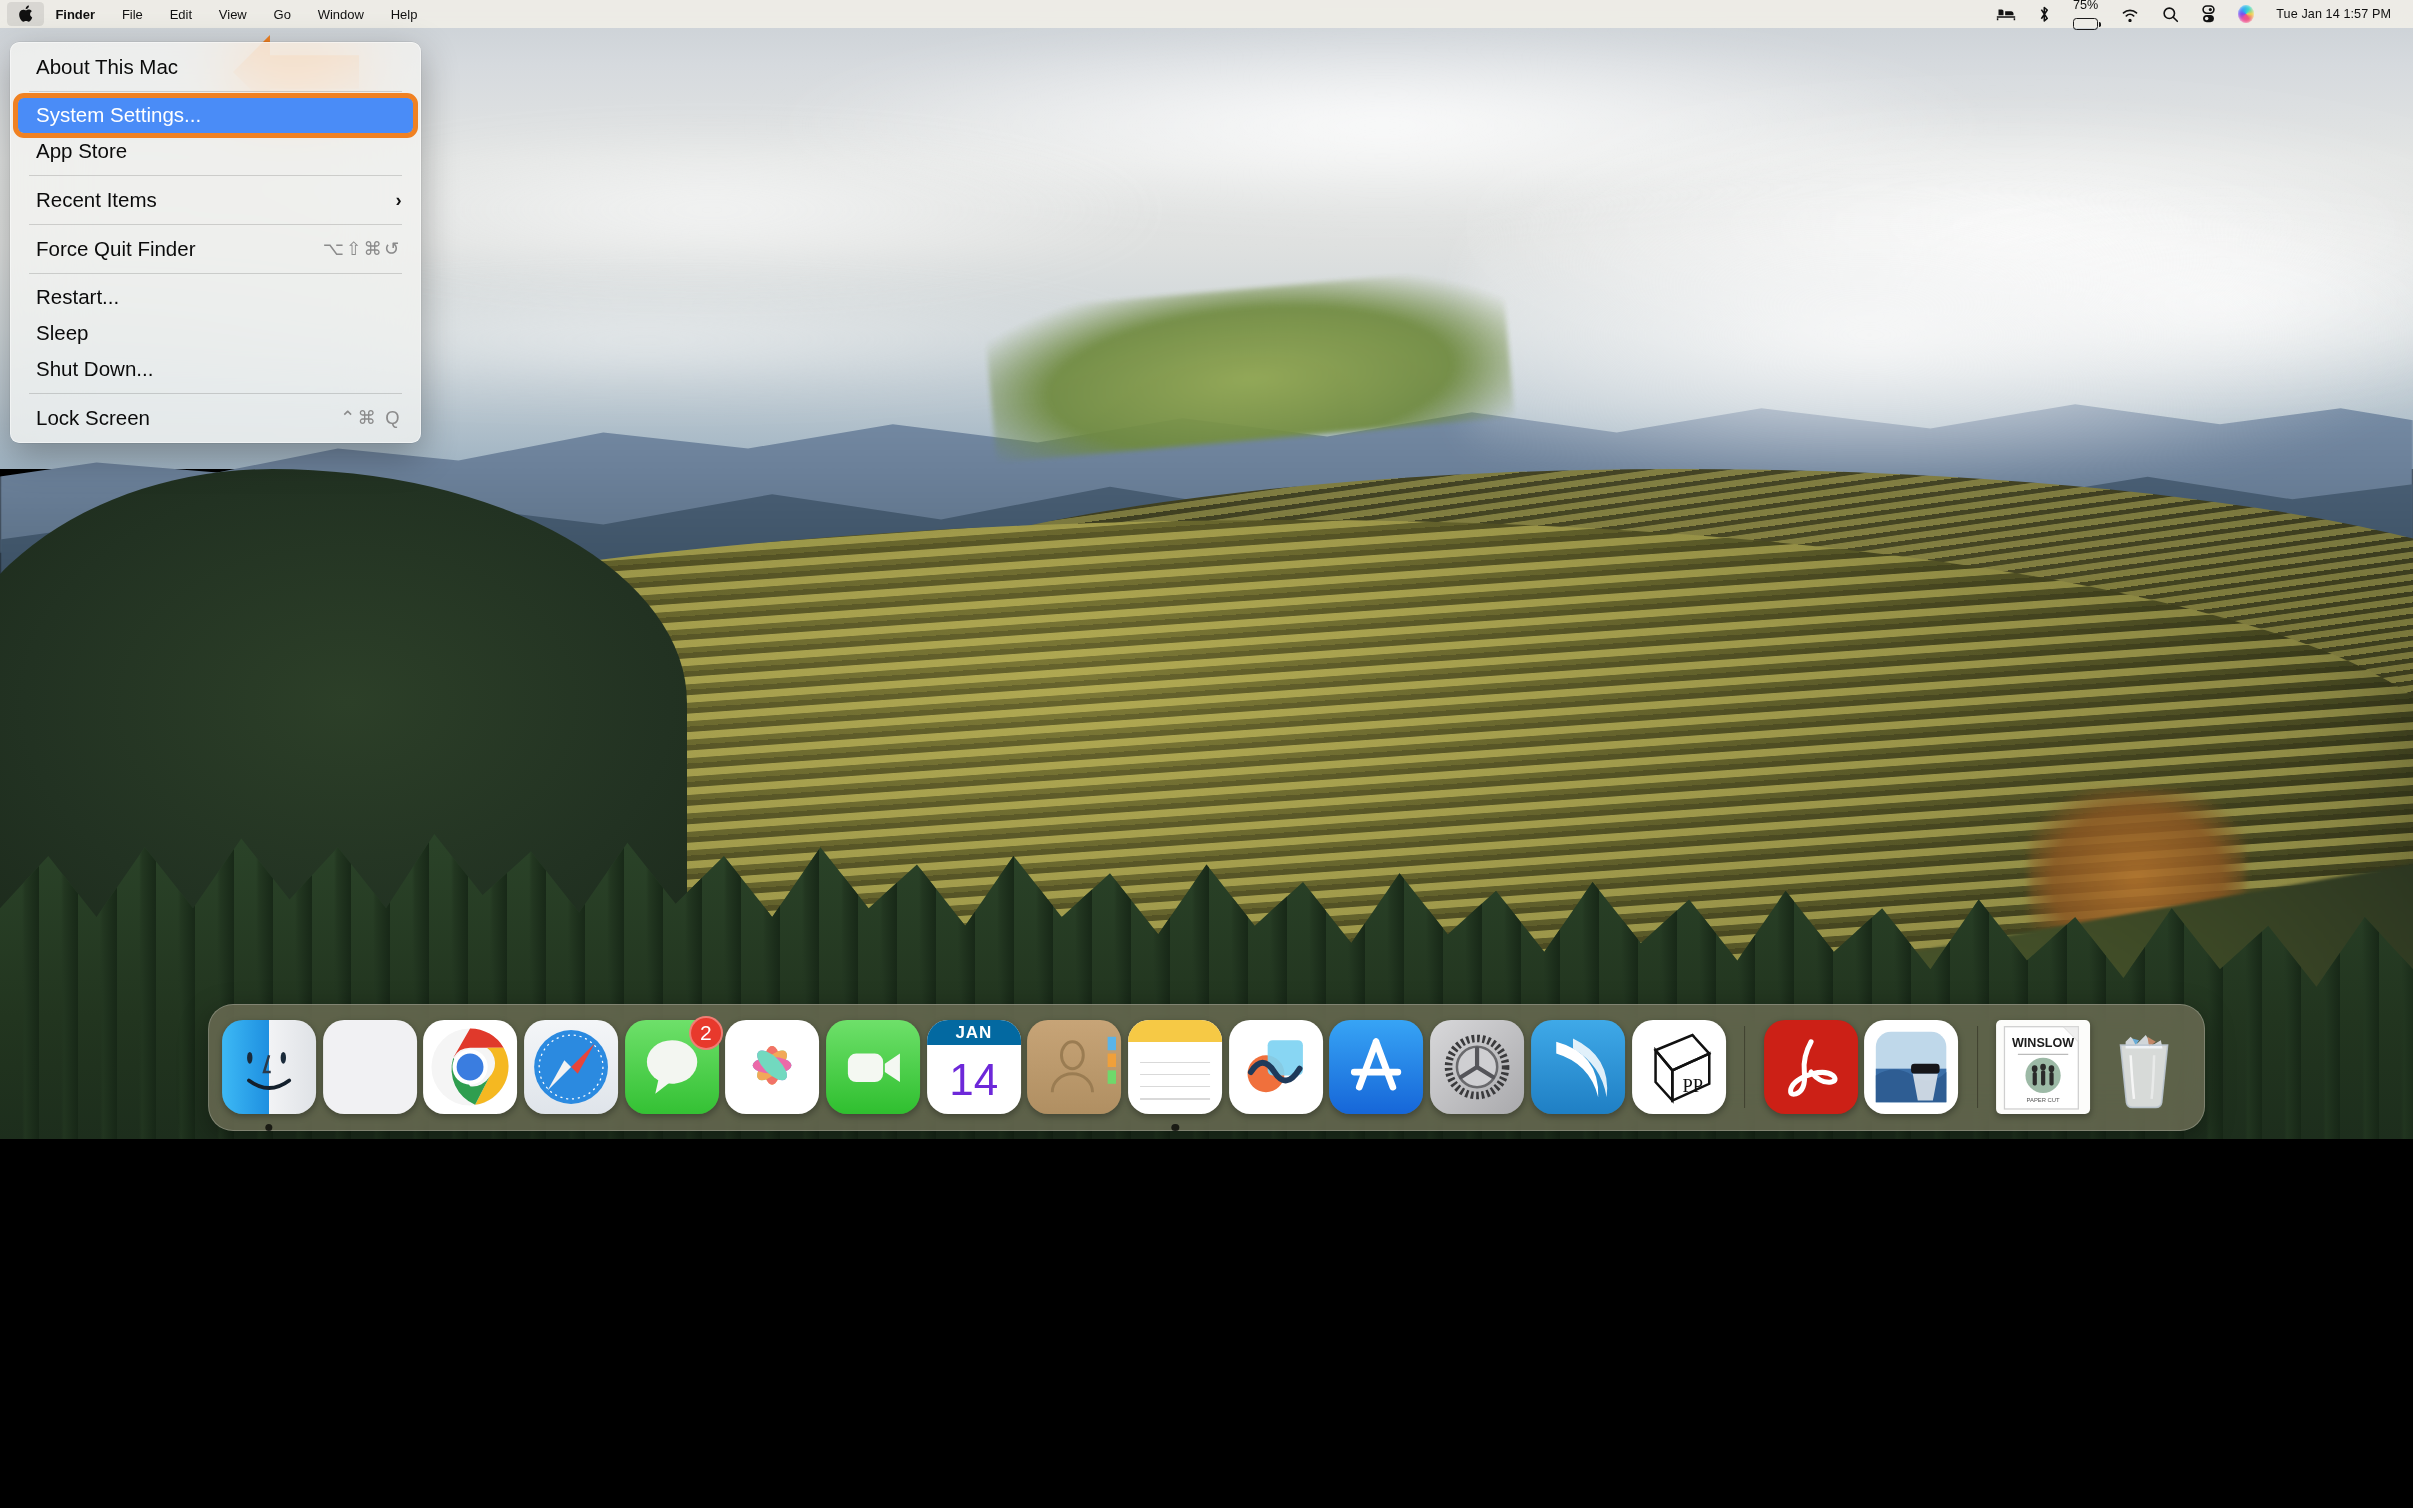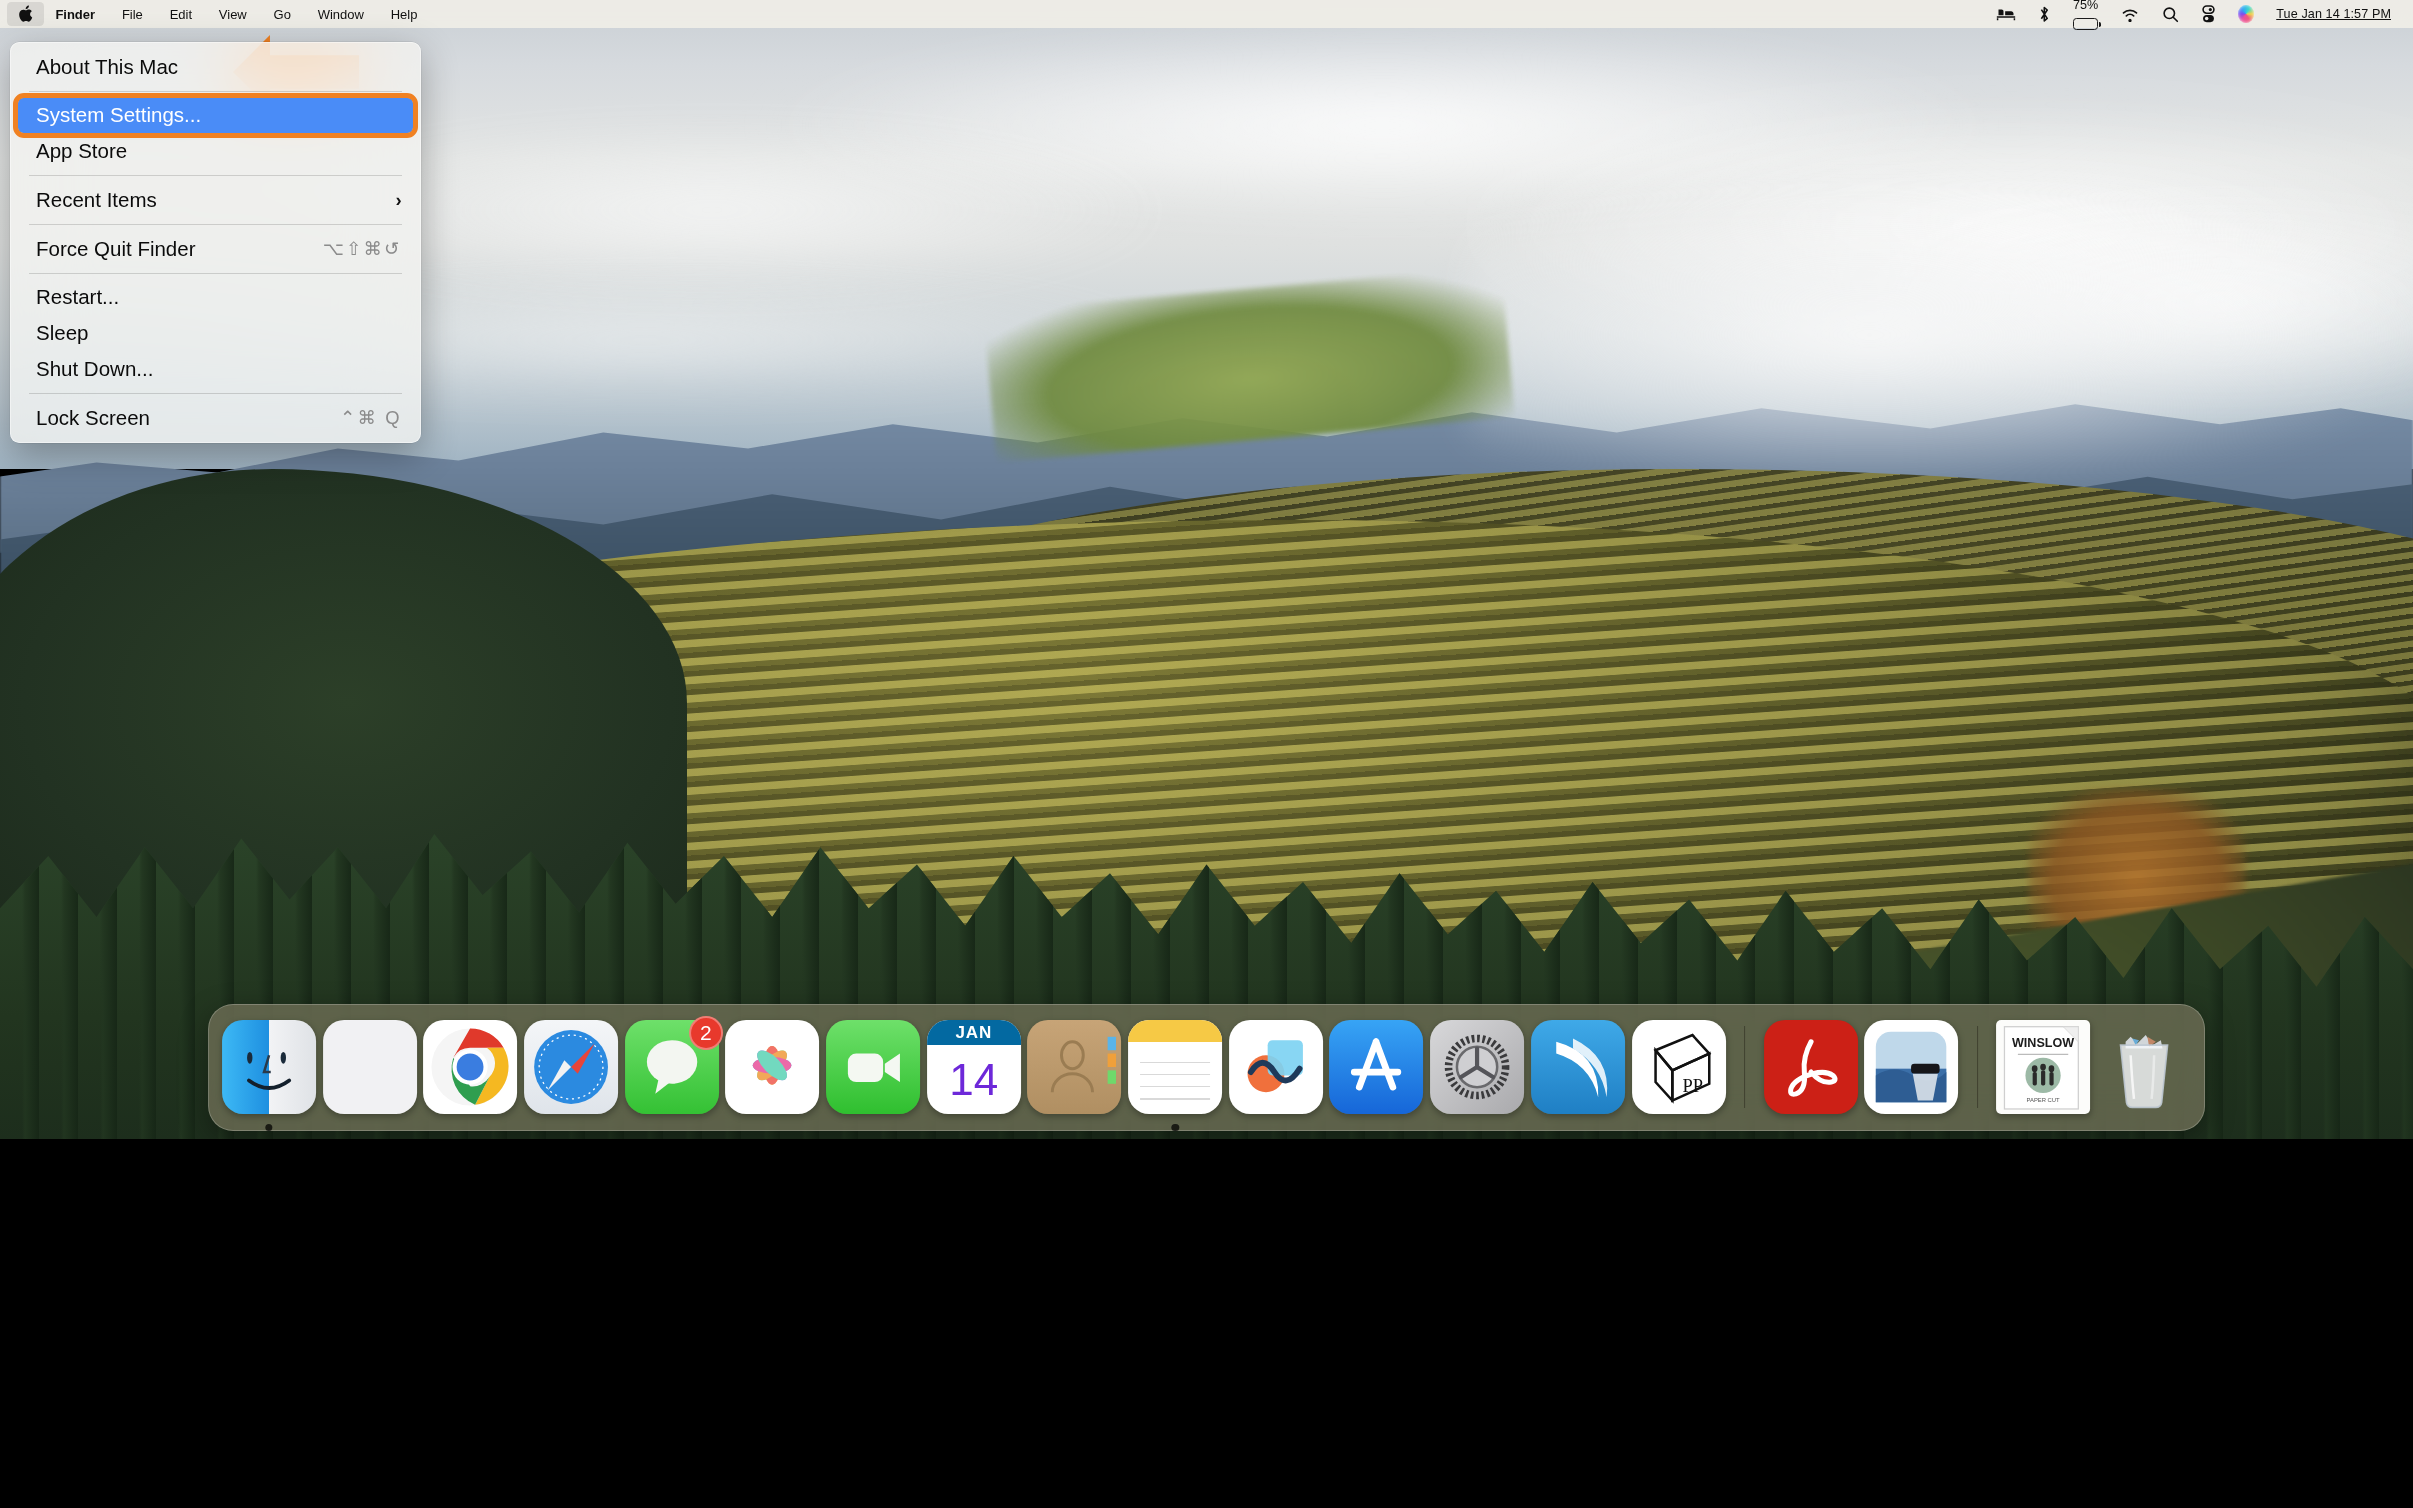--- a/index.html
+++ b/index.html
@@ -155,21 +155,21 @@
   .batt-fill { height:100%; width:75%; background:#1a1a1a; border-radius:1.3px; }
   .batt-shell:after {
     content:""; position:absolute; right:-3.8px; top:3.4px;
     width:2.2px; height:5px; background:#1a1a1a; border-radius:0 1.7px 1.7px 0;
   }
   .siri {
     width:16px; height:18.4px; border-radius:50%;
     background:conic-gradient(from 210deg,#e94f9a,#7b4df0,#2fa8f5,#3ad6c8,#f0d24a,#ee5a7d,#e94f9a);
     box-shadow:inset 0 0 3.4px rgba(255,255,255,.85);
   }
-  .clock { letter-spacing:0.1px;text-decoration:underline; }
+  .clock { letter-spacing:0.1px; }
 
   
   .apmenu {
     position:absolute; left:10px; top:42px; width:411px;
     background:rgba(243,242,240,.80);
     -webkit-backdrop-filter:blur(37px) saturate(180%);
     backdrop-filter:blur(37px) saturate(180%);
     border-radius:9.2px;
     border:0.4px solid rgba(255,255,255,.45);
     box-shadow:0 11.7px 37px rgba(0,0,0,.30), 0 0 0 0.4px rgba(0,0,0,.12);

